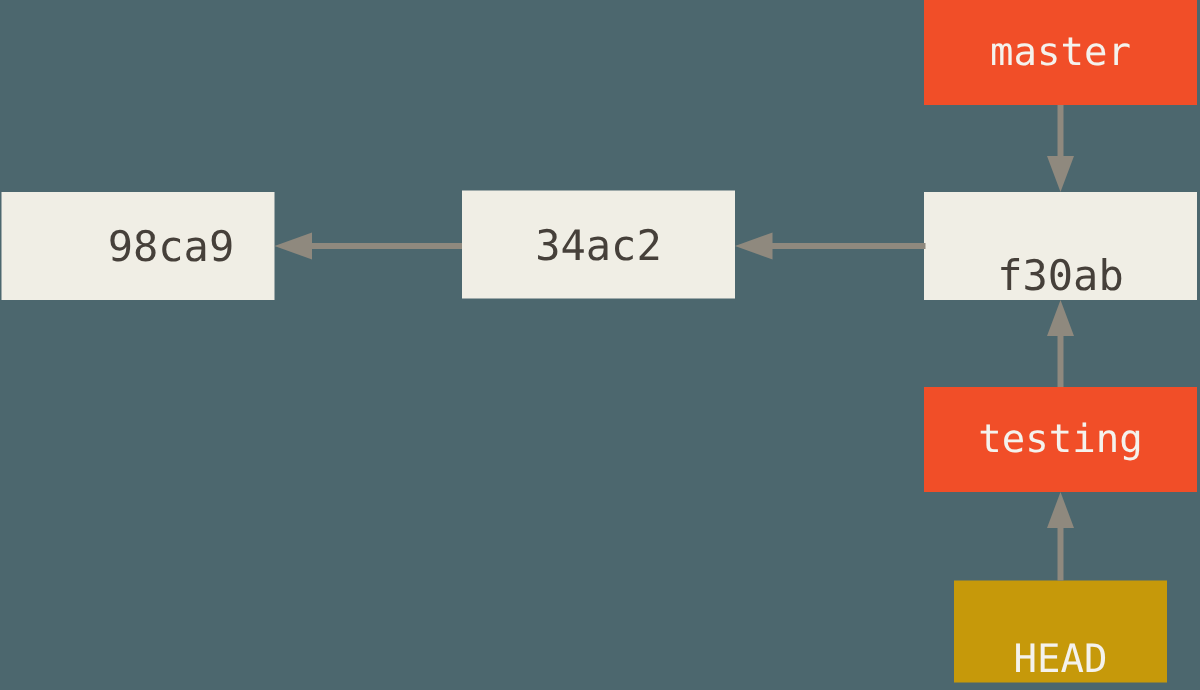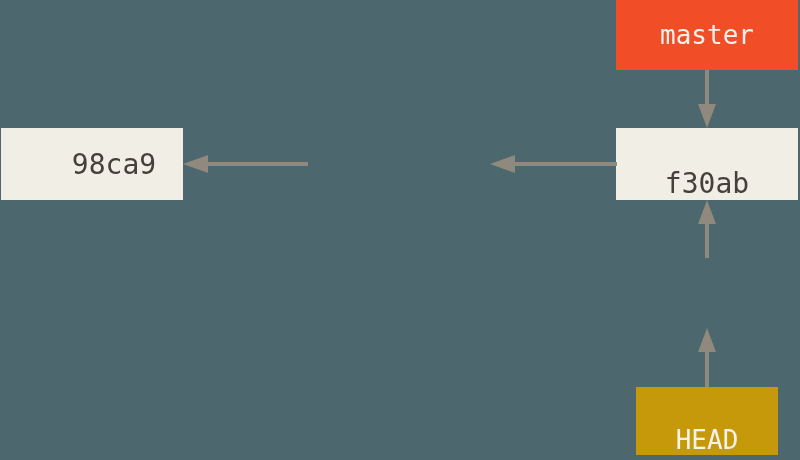--- a/index.html
+++ b/index.html
@@ -54,29 +54,35 @@
 </style>
 </head>
 <body>
 
 <div class="stage">
 
   <div class="box commit-box commit-98ca9">
     <span>98ca9</span>
   </div>
 
+  <div class="box commit-box commit-34ac2">
+    <span>34ac2</span>
+  </div>
 
   <div class="box commit-box commit-f30ab">
     <span>f30ab</span>
   </div>
 
   <div class="box branch-box branch-master">
     <span>master</span>
   </div>
 
+  <div class="box branch-box branch-testing">
+    <span>testing</span>
+  </div>
 
   <div class="box head-box head-pointer">
     <span>HEAD</span>
   </div>
 
   <svg class="arrows-layer" width="800" height="460" viewBox="0 0 800 460">
 
     <g>
       <line x1="617" y1="164" x2="512" y2="164" stroke="#8f897e" stroke-width="4"></line>
       <polygon points="490,164 515,155 515,173" fill="#8f897e"></polygon>

